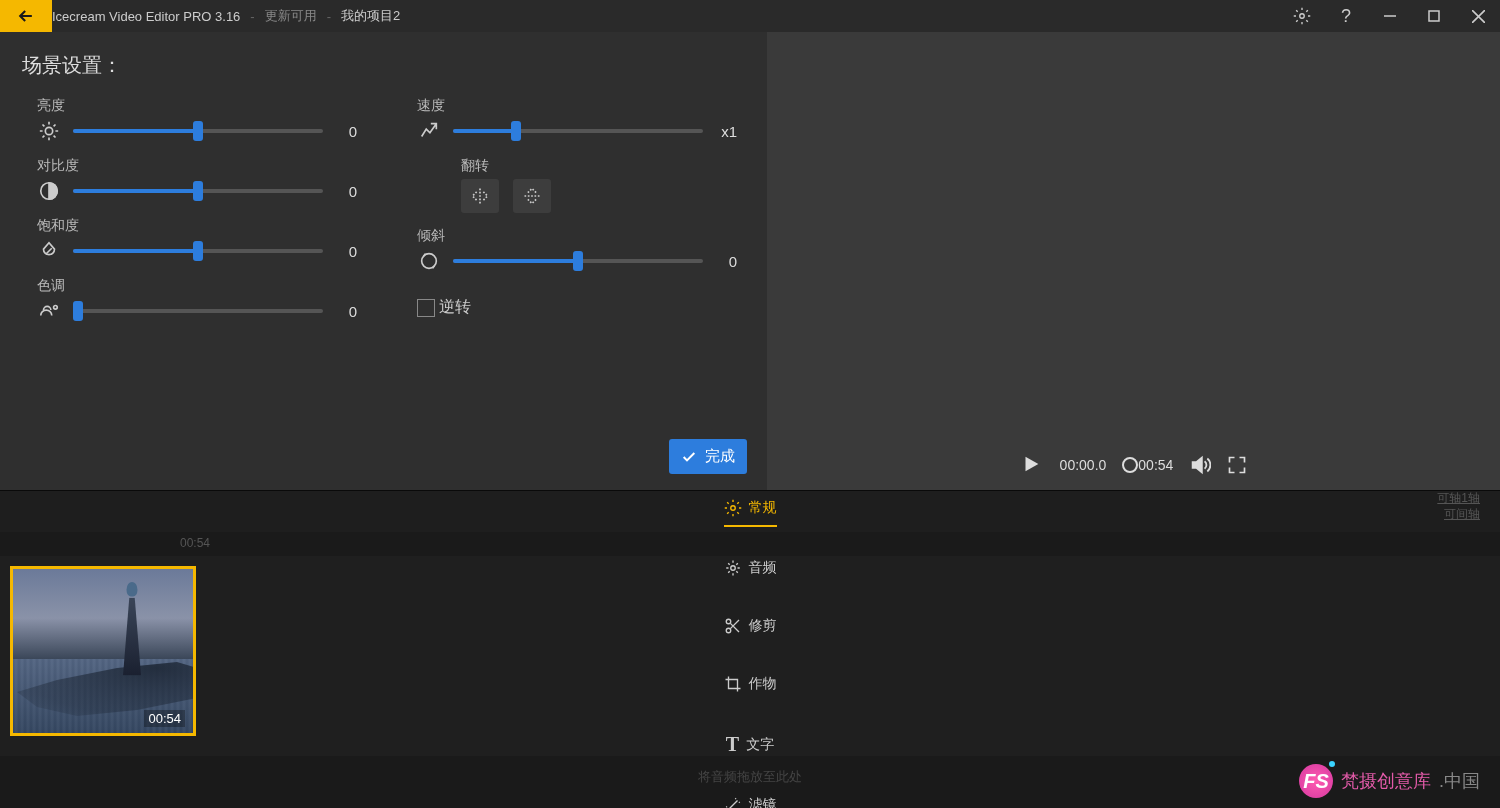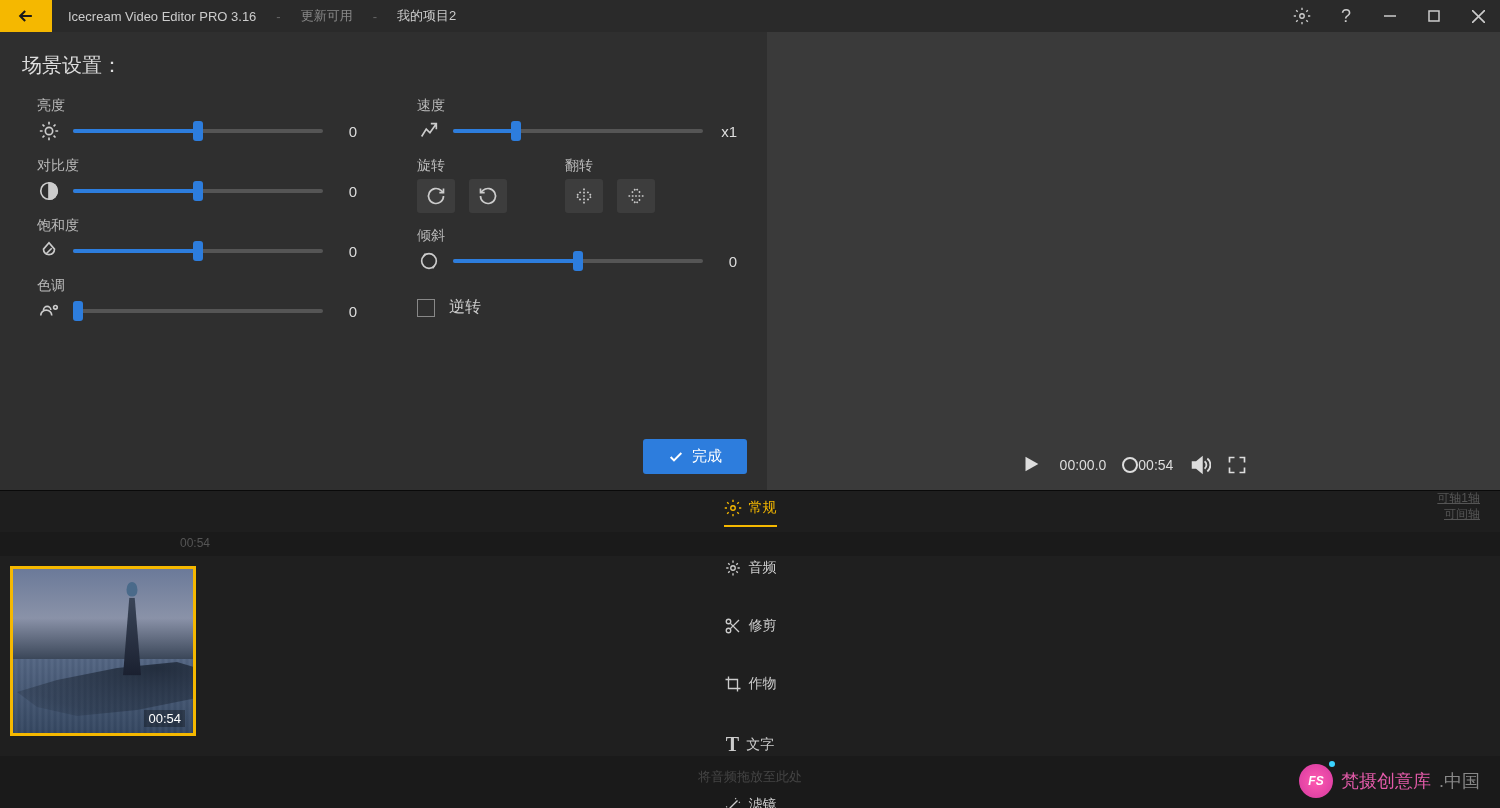--- a/index.html
+++ b/index.html
@@ -1,21 +1,21 @@
 <!DOCTYPE html>
 <html><head>
 <meta charset="utf-8">
 <style>
 * { margin: 0; padding: 0; box-sizing: border-box; font-family: "Segoe UI", "Microsoft YaHei", sans-serif; }
 body { width: 1500px; height: 808px; background: #1a1a1a; color: #ccc; overflow: hidden; position: relative; }
 
 
 .titlebar { height: 32px; background: #2a2a2a; display: flex; align-items: center; font-size: 13px; }
 .back-btn { width: 52px; height: 32px; background: #f5b800; display: flex; align-items: center; justify-content: center; }
-.titlebar-text { padding-left: 16px; display: flex; gap: 20px; align-items: center; }
+.titlebar-text { display: flex; gap: 10px; align-items: center; }
 .titlebar-text .sep { color: #666; }
 .titlebar-text .update { color: #888; }
 .titlebar-spacer { flex: 1; }
 .titlebar-icons { display: flex; gap: 0; }
 .titlebar-icon { width: 44px; height: 32px; display: flex; align-items: center; justify-content: center; color: #ccc; }
 
 
 .main { display: flex; height: 458px; }
 .settings-panel { flex: 1; padding: 20px 30px 12px 20px; background: #2f2f2f; position: relative; }
 .panel-title { font-size: 20px; color: #ddd; margin-bottom: 18px; padding-left: 2px; }
@@ -30,24 +30,24 @@
 .ctrl-icon { width: 24px; height: 24px; display: flex; align-items: center; justify-content: center; color: #ccc; flex-shrink: 0; }
 .slider-wrap { flex: 1; position: relative; height: 4px; background: #555; border-radius: 2px; }
 .slider-fill { position: absolute; height: 4px; background: #2d7ddd; border-radius: 2px; left: 0; }
 .slider-thumb { position: absolute; width: 10px; height: 20px; background: #2d7ddd; border-radius: 3px; top: -8px; transform: translateX(-50%); }
 .val { width: 22px; text-align: right; font-size: 15px; color: #ddd; }
 
 .btn-row { display: flex; gap: 14px; }
 .icon-btn { width: 38px; height: 34px; background: #3d3d3d; border-radius: 3px; display: flex; align-items: center; justify-content: center; color: #ccc; }
 .btn-group-gap { width: 30px; }
 
-.checkbox-row { display: flex; align-items: center; gap: 14px; margin-top: 10px; }
+.checkbox-row { display: flex; align-items: center; gap: 4px; margin-top: 10px; }
 .checkbox { width: 18px; height: 18px; border: 1.5px solid #888; }
 
-.done-btn { position: absolute; right: 20px; bottom: 16px; background: #2d7ddd; color: #fff; padding: 8px 25px; border-radius: 3px; display: flex; align-items: center; gap: 8px; font-size: 15px; }
+.done-btn { position: absolute; right: 20px; bottom: 16px; background: #2d7ddd; color: #fff; padding: 8px 12px; border-radius: 3px; display: flex; align-items: center; gap: 8px; font-size: 15px; }
 
 
 .preview-panel { width: 740px; background: #3a3a3a; display: flex; flex-direction: column; padding: 4px 4px 0 4px; align-items: center; }
 .preview-img { flex: 1; margin: 10px 40px 4px 40px; background: linear-gradient(to bottom, #6b7a99 0%, #8a92a8 30%, #c8b89a 45%, #4a5668 55%, #2a3648 100%); position: relative; overflow: hidden; }
 .figure { position: absolute; left: 48%; top: 18%; width: 50px; height: 200px; }
 .figure-body { width: 30px; height: 130px; background: linear-gradient(to bottom, #3a4558 0%, #1a2030 100%); margin: 0 auto; clip-path: polygon(35% 0, 65% 0, 100% 100%, 0 100%); }
 .figure-head { width: 18px; height: 24px; background: #4a6a8a; border-radius: 50% 50% 40% 40%; margin: 0 auto 2px; }
 .fabric { position: absolute; left: 18%; top: 40%; width: 400px; height: 120px; background: radial-gradient(ellipse at 70% 20%, rgba(30,40,55,0.9), rgba(20,28,40,0.3) 70%, transparent); clip-path: polygon(0 60%, 20% 40%, 50% 20%, 80% 10%, 100% 30%, 90% 70%, 60% 90%, 30% 100%, 10% 85%); }
 .easel { position: absolute; right: 16%; top: 38%; width: 110px; height: 100px; }
 .canvas-frame { width: 100px; height: 60px; background: linear-gradient(to bottom, #a8c4d8, #6a8aaa); border: 3px solid #ddd; }
@@ -76,21 +76,21 @@
 .timeline { height: 200px; background: #1f1f1f; padding: 10px; display: flex; }
 .clip { width: 186px; height: 170px; border: 3px solid #f5b800; position: relative; background: linear-gradient(to bottom, #6b7a99 0%, #8a92a8 30%, #3a4658 55%, #1a2638 100%); overflow: hidden; }
 .clip .water { height: 45%; }
 .clip .figure { left: 52%; top: 8%; transform: scale(0.6); transform-origin: top; }
 .clip .fabric { left: 2%; top: 35%; transform: scale(0.5); transform-origin: left; }
 .clip-time { position: absolute; right: 8px; bottom: 6px; color: #fff; font-size: 13px; background: rgba(0,0,0,0.3); padding: 1px 4px; }
 
 .audio-drop { height: 42px; background: #1a1a1a; text-align: center; line-height: 42px; font-size: 13px; color: #444; }
 
 .watermark { position: absolute; right: 20px; bottom: 10px; display: flex; align-items: center; gap: 8px; font-size: 18px; }
-.wm-badge { width: 34px; height: 34px; border-radius: 50%; background: radial-gradient(circle, #ff5ab0, #d438a0); display: flex; align-items: center; justify-content: center; color: #fff; font-weight: bold; font-style: italic; font-size: 12px; position: relative; }
+.wm-badge { width: 34px; height: 34px; border-radius: 50%; background: radial-gradient(circle, #ff5ab0, #d438a0); display: flex; align-items: center; justify-content: center; color: #fff; font-weight: bold; font-style: italic; font-size: 20px; position: relative; }
 .wm-badge::after { content:''; position:absolute; top:-3px; right:-2px; width:6px; height:6px; background:#3ad4ff; border-radius:50%; }
 .wm-text1 { color: #e25aa8; font-weight: 500; }
 .wm-text2 { color: #888; }
 
 svg { display: block; }
 </style>
 </head>
 <body>
 
 <div class="titlebar">
@@ -219,37 +219,20 @@
               </div>
             <div class="slider-wrap">
                 <div class="slider-fill" style="width:25%"></div>
                 <div class="slider-thumb" style="left:25%"></div>
               </div>
             <div class="val">x1</div>
           </div>
         </div>
         <div>
           <div class="btn-row">
-            <div>
-              <div class="control-label">旋转</div>
-              <div class="btn-row">
-                <div class="icon-btn">
-                    <svg width="20" height="20" viewBox="0 0 24 24" fill="none" stroke="currentColor" stroke-width="2">
-                      <path d="M21 12a9 9 0 11-3-6.7L21 8"></path>
-                      <path d="M21 3v5h-5"></path>
-                    </svg>
-                  </div>
-                <div class="icon-btn">
-                    <svg width="20" height="20" viewBox="0 0 24 24" fill="none" stroke="currentColor" stroke-width="2">
-                      <path d="M3 12a9 9 0 103-6.7L3 8"></path>
-                      <path d="M3 3v5h5"></path>
-                    </svg>
-                  </div>
-              </div>
-            </div>
             <div class="btn-group-gap"></div>
             <div>
               <div class="control-label">翻转</div>
               <div class="btn-row">
                 <div class="icon-btn">
                     <svg width="20" height="20" viewBox="0 0 24 24" fill="none" stroke="currentColor" stroke-width="2">
                       <path d="M12 3v18M8 7l-5 5 5 5M16 7l5 5-5 5" stroke-dasharray="2 2"></path>
                     </svg>
                   </div>
                 <div class="icon-btn">

